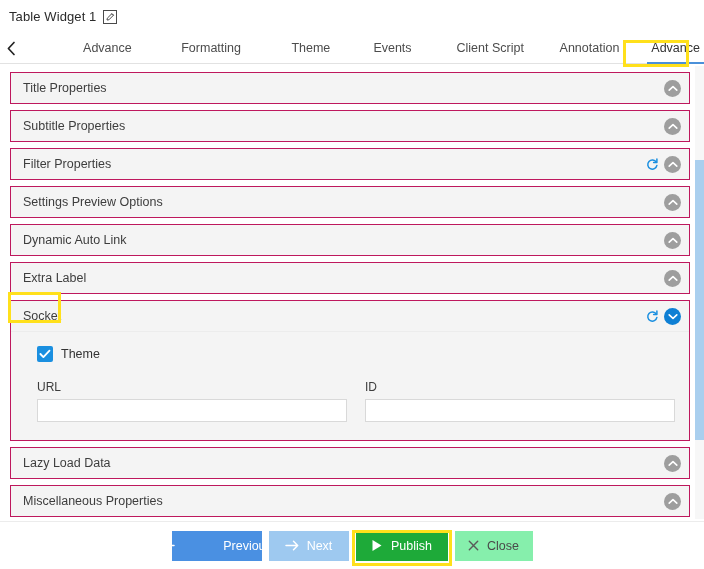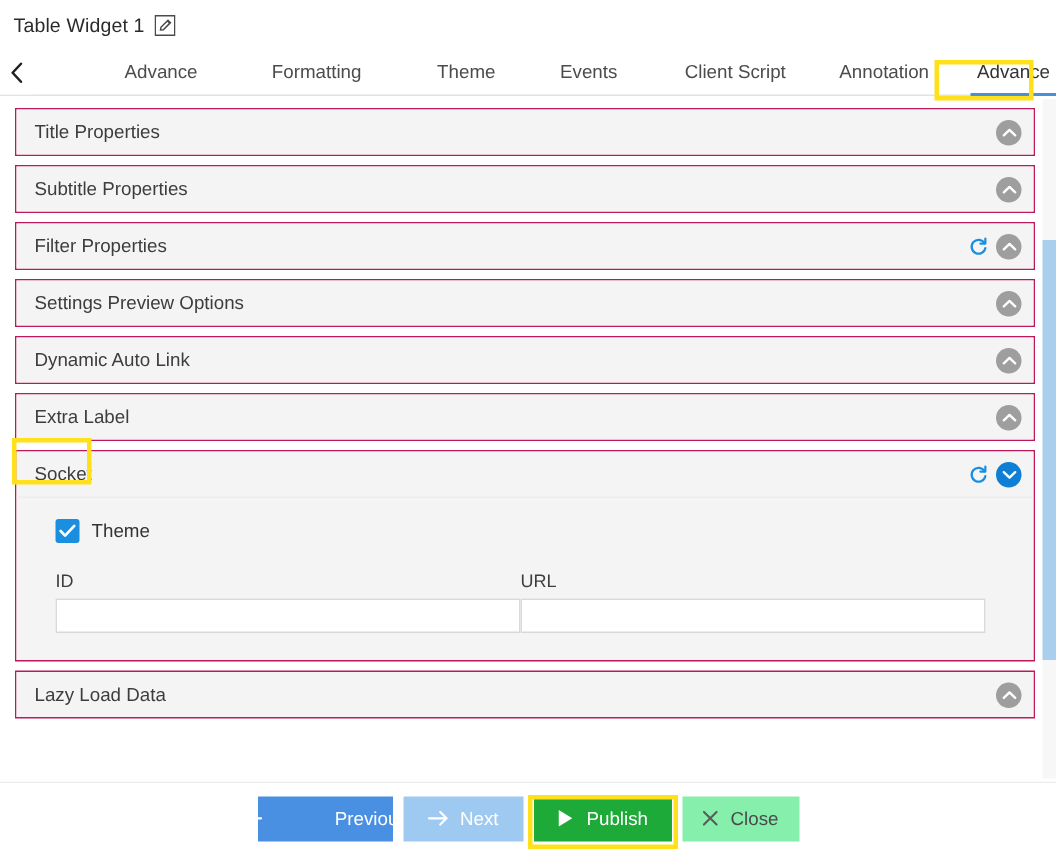--- a/index.html
+++ b/index.html
@@ -466,45 +466,57 @@
       <div class="panel-body">
         <div class="check-row">
           <span class="checkbox">
             <svg width="12" height="10" viewBox="0 0 12 10">
                 <path d="M1.4 5 L4.4 8.1 L10.5 1.6" fill="none" stroke="#fff" stroke-width="1.8" stroke-linecap="round" stroke-linejoin="round"></path>
               </svg>
           </span>
           <span class="check-label">Theme</span>
         </div>
         <div class="field-row">
+          <div class="field url">
+            <span class="field-label">URL</span>
+            <input type="text" value="" placeholder="" style="">
+          </div>
           <div class="field id">
             <span class="field-label">ID</span>
             <input type="text" value="" placeholder="" style="">
           </div>
-          <div class="field url">
-            <span class="field-label">URL</span>
-            <input type="text" value="" placeholder="" style="">
-          </div>
         </div>
       </div>
     </div>
 
     <div class="panel">
       <div class="panel-header">
         <span class="panel-title">Lazy Load Data</span>
         <span class="panel-icons">
           <span class="circ gray">
             <svg width="10" height="7" viewBox="0 0 10 7">
                 <path d="M1.2 5.2 L5 1.6 L8.8 5.2" fill="none" stroke="#fff" stroke-width="1.6" stroke-linecap="round" stroke-linejoin="round"></path>
               </svg>
           </span>
         </span>
       </div>
     </div>
 
+    <div class="panel">
+      <div class="panel-header">
+        <span class="panel-title">Miscellaneous Properties</span>
+        <span class="panel-icons">
+          <span class="circ gray">
+            <svg width="10" height="7" viewBox="0 0 10 7">
+                <path d="M1.2 5.2 L5 1.6 L8.8 5.2" fill="none" stroke="#fff" stroke-width="1.6" stroke-linecap="round" stroke-linejoin="round"></path>
+              </svg>
+          </span>
+        </span>
+      </div>
+    </div>
 
   </div>
 
   <div class="footer">
     <button class="btn btn-previous">
       <span class="gi">
         <svg width="14" height="11" viewBox="0 0 14 11">
             <path d="M13 5.5 L1.5 5.5 M5.5 1.3 L1.3 5.5 L5.5 9.7" fill="none" stroke="#fff" stroke-width="1.5" stroke-linecap="round" stroke-linejoin="round"></path>
           </svg>
       </span>

